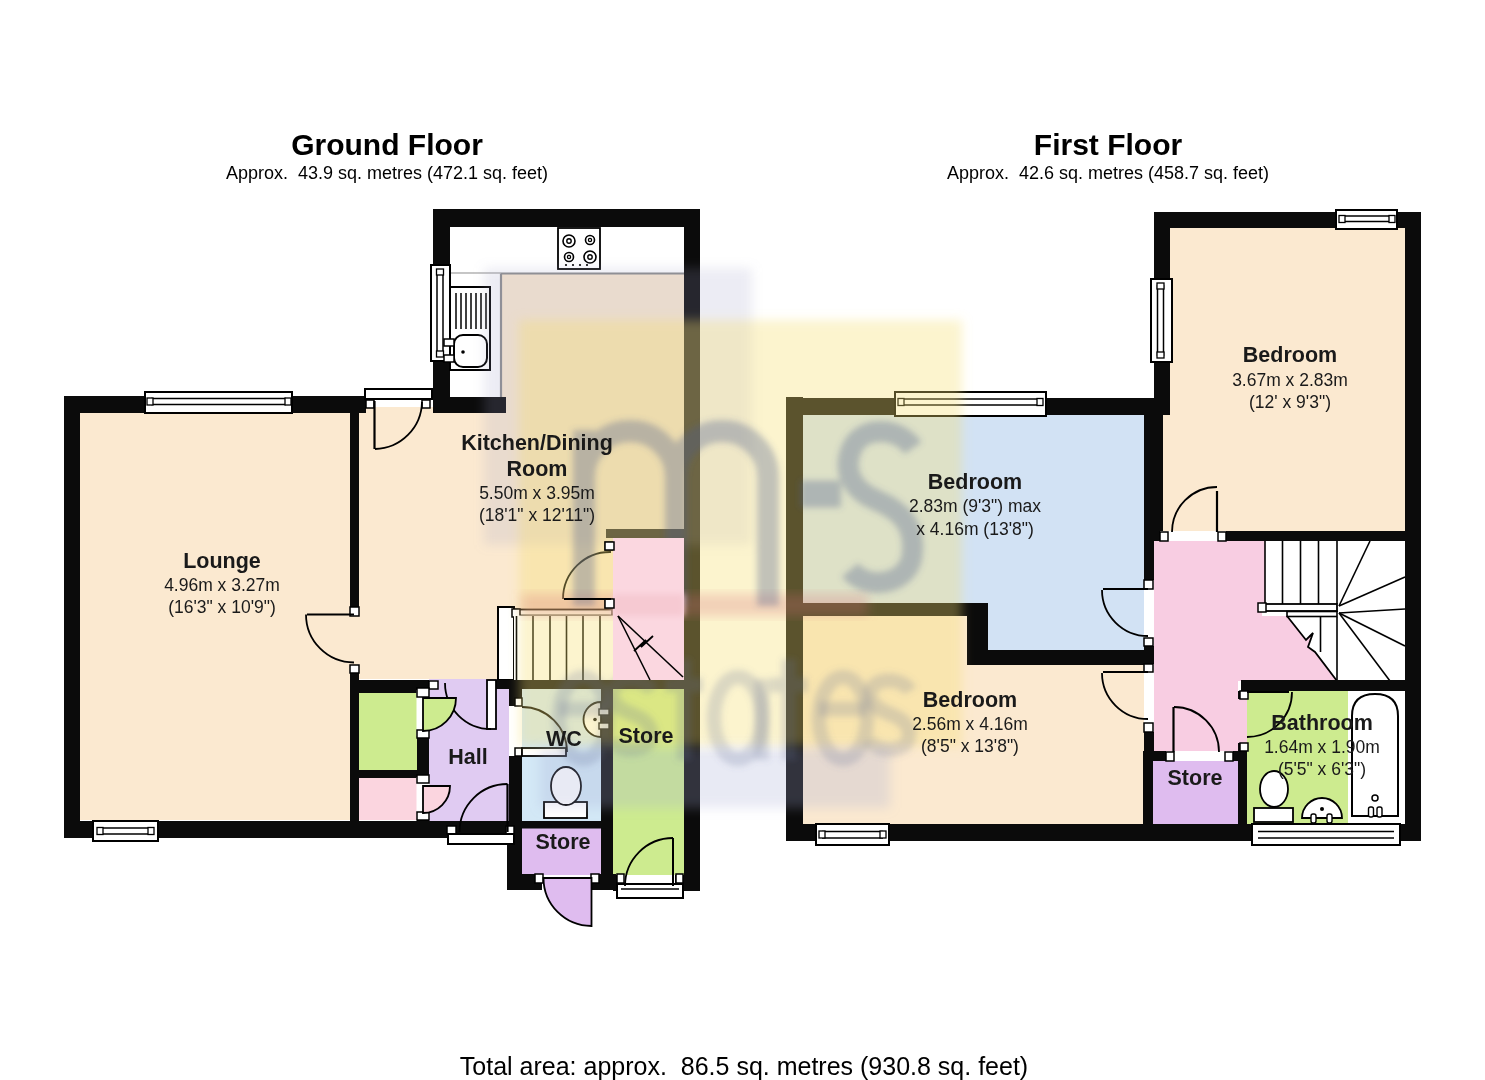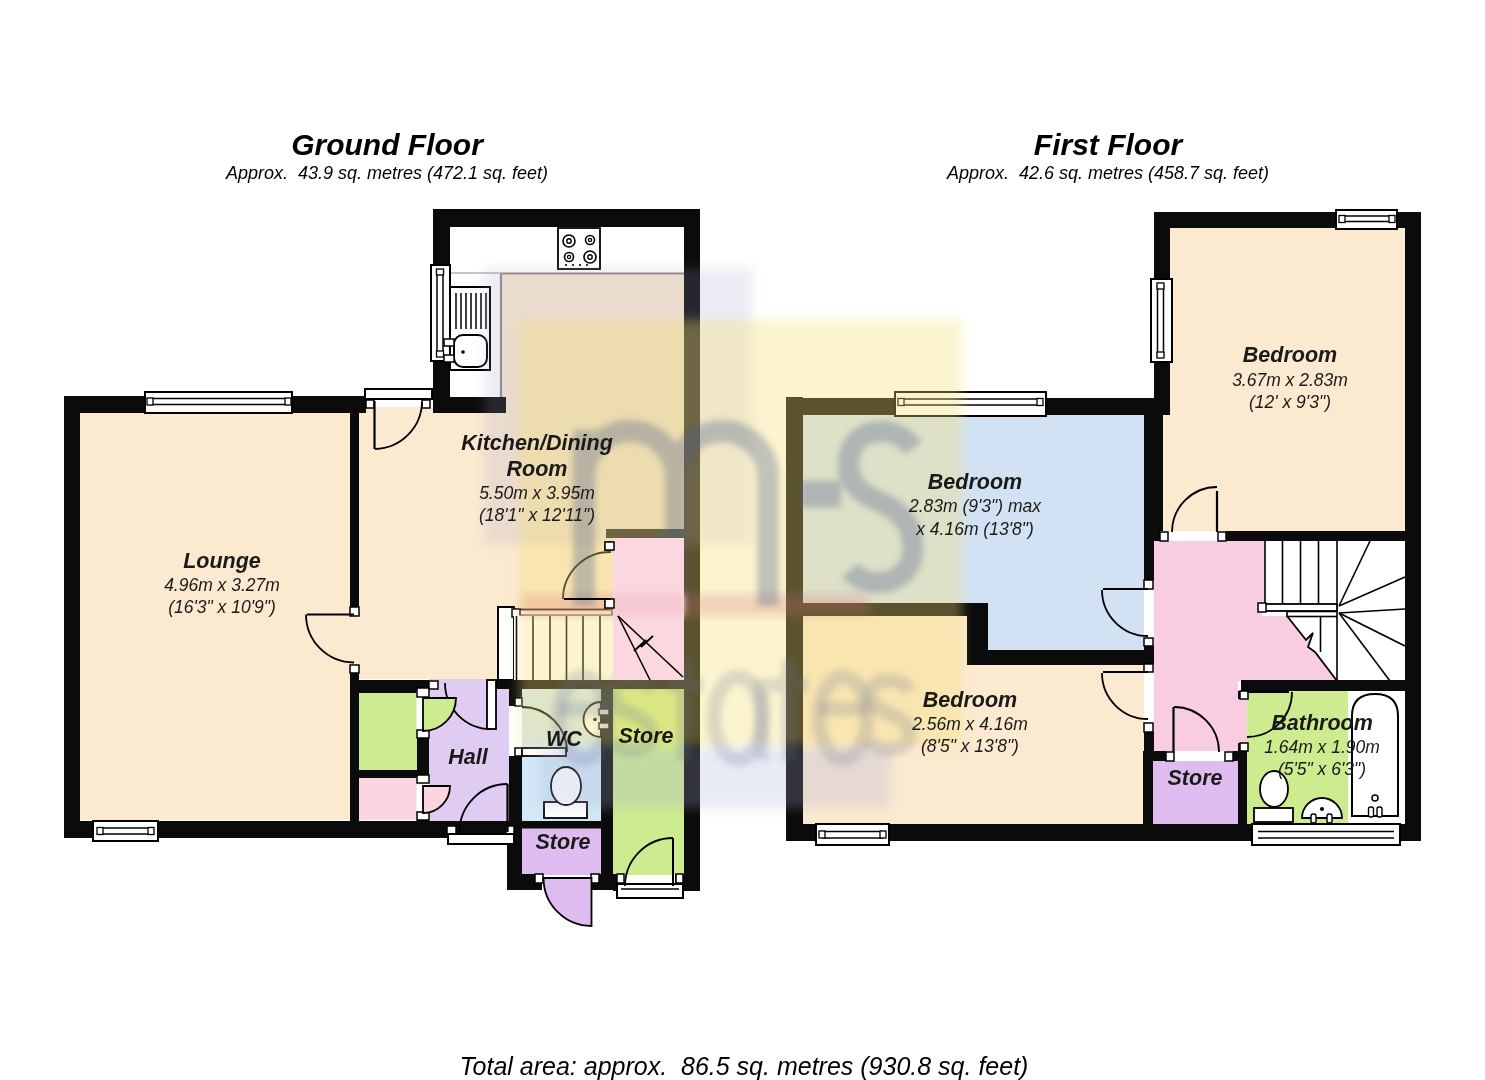--- a/index.html
+++ b/index.html
@@ -1,17 +1,17 @@
 <!DOCTYPE html>
 <html><head>
 <meta charset="utf-8">
 <style>
   html,body{margin:0;padding:0;background:#fff;}
   .page{position:relative;width:1485px;height:1080px;overflow:hidden;background:#15803d;
-        font-family:"Liberation Sans", sans-serif;font-style:italic;}
+        font-family:"Liberation Sans", sans-serif;}
   svg{position:absolute;left:0;top:0;}
   text{font-family:"Liberation Sans", sans-serif;}
   .t1{font-size:30px;font-weight:bold;fill:#000;}
   .t2{font-size:18px;fill:#000;}
   .lab{font-size:21.5px;font-weight:bold;fill:#1a1a1a;}
   .dim{font-size:17.5px;fill:#1a1a1a;}
   .tot{font-size:25px;fill:#000;}
 </style>
 </head>
 <body>

